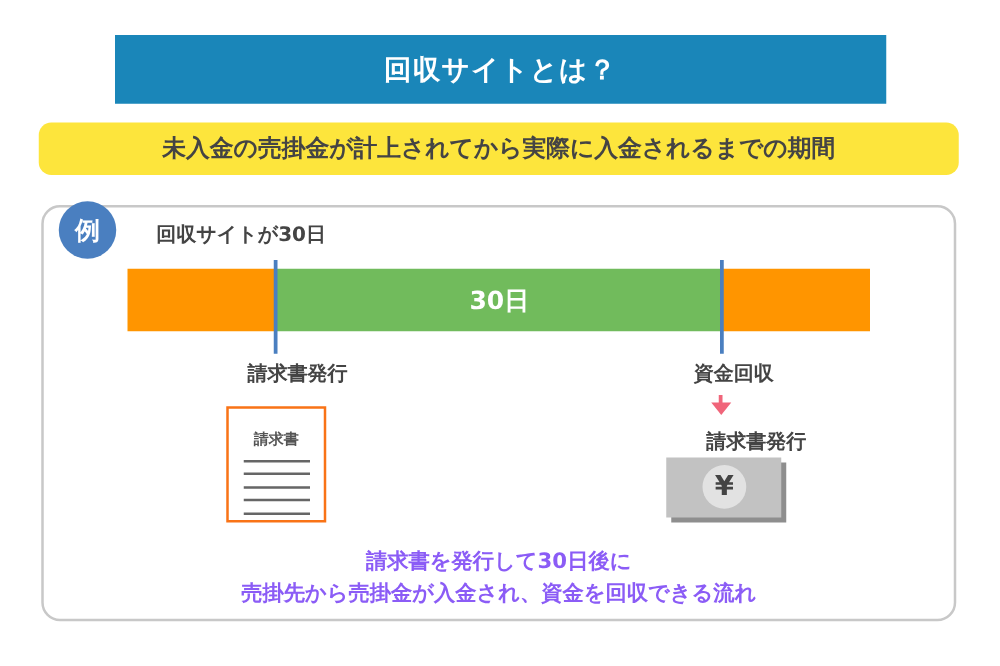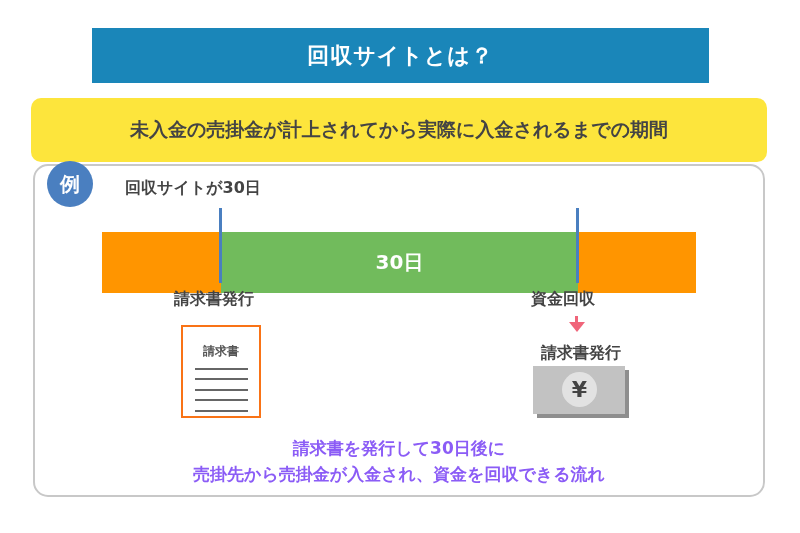--- a/index.html
+++ b/index.html
@@ -1,28 +1,28 @@
 <!DOCTYPE html>
 <html><head>
 <meta charset="utf-8">
 <style>
   html,body{margin:0;padding:0;}
   body{width:800px;height:533px;background:#ffffff;position:relative;overflow:hidden;font-family:"DejaVu Sans","Liberation Sans",sans-serif;color:#444;}
   .abs{position:absolute;}
   .title-bar{left:92px;top:28px;width:617px;height:55px;background:#1a86b9;color:#fff;font-weight:bold;font-size:22px;display:flex;align-items:center;justify-content:center;letter-spacing:1px;}
-  .def-bar{left:31px;top:98px;width:736px;height:64px;background:#fde53c;border-radius:10px;color:#444;font-weight:bold;font-size:19px;display:flex;align-items:center;justify-content:center;}
+  .def-bar{left:31px;top:98px;width:736px;height:42px;background:#fde53c;border-radius:10px;color:#444;font-weight:bold;font-size:19px;display:flex;align-items:center;justify-content:center;}
   .example-box{left:33px;top:164px;width:732px;height:333px;border:2px solid #c8c8c8;border-radius:15px;box-sizing:border-box;}
   .badge{left:47px;top:161px;width:46px;height:46px;border-radius:50%;background:#4a7fc0;color:#fff;font-weight:bold;font-size:20px;display:flex;align-items:center;justify-content:center;}
   .ex-label{left:125px;top:178px;font-size:16px;font-weight:bold;color:#444;}
-  .bar-seg{top:232px;height:61px;}
+  .bar-seg{top:215px;height:50px;}
   .bar-pre{left:102px;width:119px;background:#ff9500;}
   .bar-mid{left:221px;width:357px;background:#71bb5c;color:#fff;font-weight:bold;font-size:20px;display:flex;align-items:center;justify-content:center;}
   .bar-post{left:578px;width:118px;background:#ff9500;}
   .marker{top:208px;width:3px;height:75px;background:#4a7fc0;}
-  .event-label{font-size:16px;font-weight:bold;color:#444;white-space:nowrap;}
+  .event-label{font-size:16px;font-weight:bold;color:#444;white-space:nowrap;margin-left:24px;}
   .invoice{left:181px;top:325px;width:80px;height:93px;border:2px solid #f97316;box-sizing:border-box;background:#fff;}
   .invoice-title{position:absolute;left:0;right:0;top:16px;text-align:center;font-size:12px;font-weight:bold;color:#555;}
   .invoice-line{position:absolute;left:12px;width:53px;height:2px;background:#666;}
   .arrow-stem{left:575px;top:316px;width:3px;height:8px;background:#f0657a;}
   .arrow-head{left:569px;top:322px;width:0;height:0;border-left:8px solid transparent;border-right:8px solid transparent;border-top:10px solid #f0657a;}
   .bill-shadow{left:537px;top:370px;width:92px;height:48px;background:#8e8e8e;}
   .bill{left:533px;top:366px;width:92px;height:48px;background:#c2c2c2;}
   .yen{position:absolute;left:29px;top:6px;width:35px;height:35px;border-radius:50%;background:#e2e2e2;color:#444;font-weight:bold;font-size:22px;display:flex;align-items:center;justify-content:center;}
   .summary{left:33px;width:732px;text-align:center;font-size:17px;font-weight:bold;color:#8b5cf6;}
 </style>

